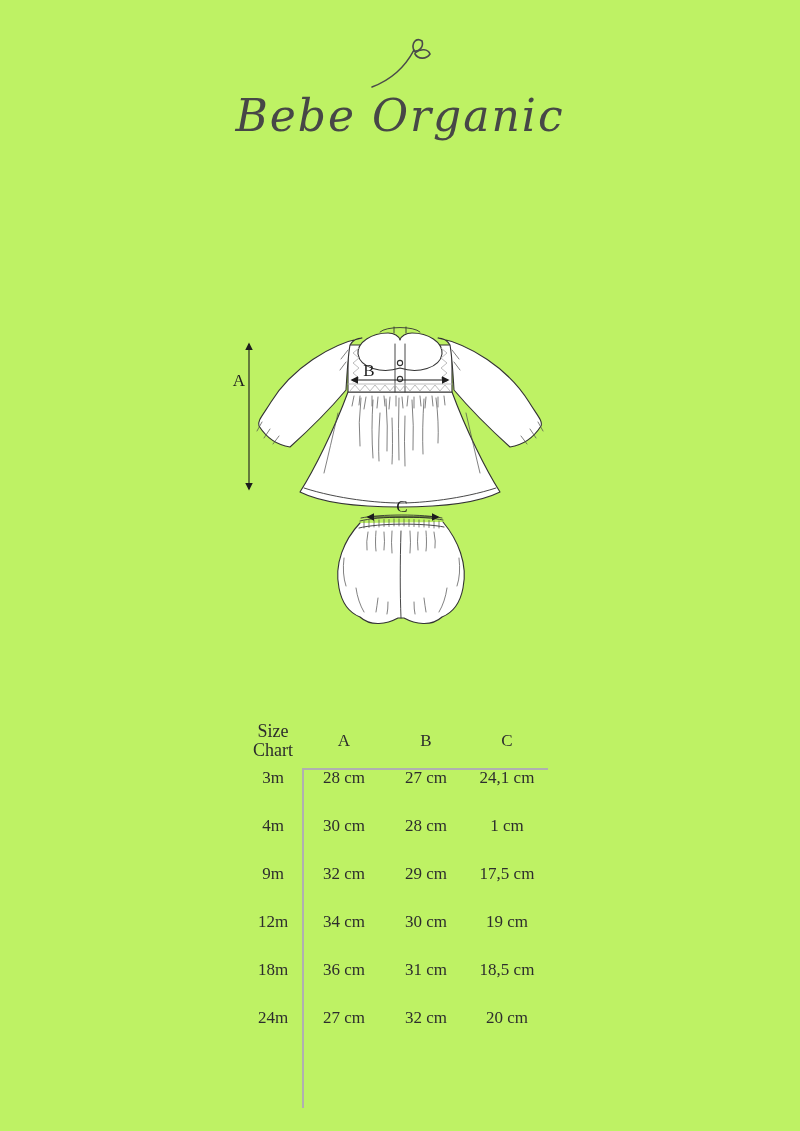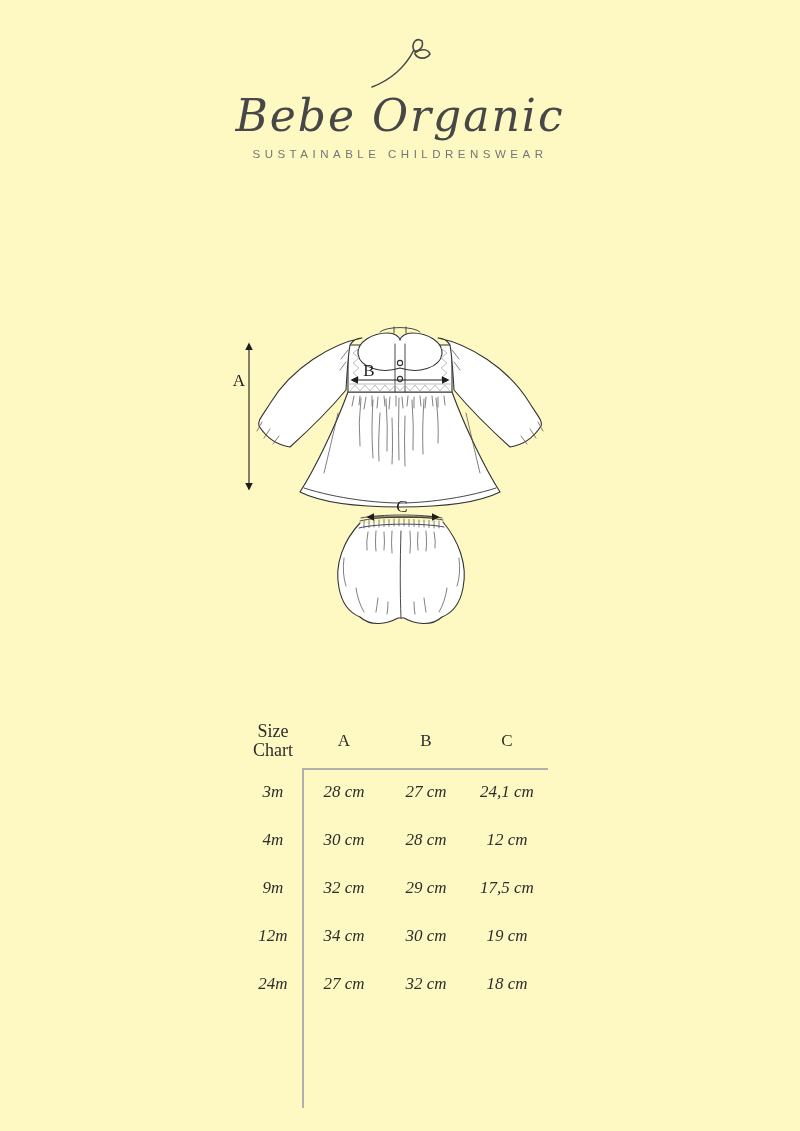--- a/index.html
+++ b/index.html
@@ -1,51 +1,50 @@
 <!DOCTYPE html>
 <html><head>
 <meta charset="utf-8">
 <style>
   html,body{margin:0;padding:0;background:#fff;}
-  .page{position:relative;width:800px;height:1131px;background:#fef9c3;overflow:hidden;
+  .page{position:relative;width:800px;height:1131px;background:#bef264;overflow:hidden;
         font-family:"Liberation Serif",serif;}
   
   .brand-icon{position:absolute;left:368px;top:36px;}
   .brand-name{position:absolute;left:0;top:90px;width:800px;text-align:center;
     font-family:"DejaVu Serif",serif;font-style:italic;font-weight:400;
     font-size:44px;letter-spacing:2px;color:#474747;}
   .brand-tagline{position:absolute;left:0;top:148px;width:800px;text-align:center;
     font-family:"Liberation Sans",sans-serif;font-size:11.5px;letter-spacing:4.5px;
     color:#757575;}
   
   .sketch{position:absolute;left:228px;top:318px;}
   
   .chart{position:absolute;left:244px;top:714px;width:304px;color:#2d2d2d;font-size:17px;}
   .hdr{display:flex;height:54px;align-items:center;}
-  .row{display:flex;height:48px;align-items:center;font-style:italic;}
+  .row{display:flex;height:48px;align-items:flex-start;}
   .cell-size{width:58px;text-align:center;}
   .cell-a{width:84px;text-align:center;}
   .cell-b{width:80px;text-align:center;}
   .cell-c{width:82px;text-align:center;}
   .title{font-size:18px;line-height:19px;}
   .hline{position:absolute;left:58px;top:54px;width:246px;height:1.5px;background:#b0b0b0;}
   .vline{position:absolute;left:58px;top:54px;width:1.5px;height:340px;background:#b0b0b0;}
 </style>
 </head>
 <body>
 
 <div class="page">
 
   <svg class="brand-icon" width="64" height="54" viewBox="0 0 64 54" fill="none" stroke="#4a4a4a" stroke-width="1.6" stroke-linecap="round">
     <path d="M4,51 C20,45 36,33 46,14"></path>
     <path d="M46,15 C43,7 48,1 54,5 C56,11 51,16 46,15 Z"></path>
     <path d="M47,17 C53,12 60,13 62,18 C58,24 50,23 47,18 Z"></path>
   </svg>
   <div class="brand-name">Bebe Organic</div>
-  <div class="brand-tagline">SUSTAINABLE CHILDRENSWEAR</div>
 
   <svg class="sketch" width="348" height="318" viewBox="0 0 348 318">
     <defs>
       <marker id="ah" viewBox="0 0 10 10" refX="8" refY="5" markerWidth="7" markerHeight="7" orient="auto-start-reverse">
         <path d="M0,0 L10,5 L0,10 z" fill="#1d1d1d"></path>
       </marker>
     </defs>
 
     <g fill="none" stroke="#333" stroke-width="1.1" stroke-linejoin="round" stroke-linecap="round">
 
@@ -123,34 +122,40 @@
     <div class="row">
       <div class="cell-size">3m</div>
       <div class="cell-a">28 cm</div>
       <div class="cell-b">27 cm</div>
       <div class="cell-c">24,1 cm</div>
     </div>
     <div class="row">
       <div class="cell-size">4m</div>
       <div class="cell-a">30 cm</div>
       <div class="cell-b">28 cm</div>
-      <div class="cell-c">12 cm</div>
+      <div class="cell-c">1 cm</div>
     </div>
     <div class="row">
       <div class="cell-size">9m</div>
       <div class="cell-a">32 cm</div>
       <div class="cell-b">29 cm</div>
       <div class="cell-c">17,5 cm</div>
     </div>
     <div class="row">
       <div class="cell-size">12m</div>
       <div class="cell-a">34 cm</div>
       <div class="cell-b">30 cm</div>
       <div class="cell-c">19 cm</div>
     </div>
     <div class="row">
+      <div class="cell-size">18m</div>
+      <div class="cell-a">36 cm</div>
+      <div class="cell-b">31 cm</div>
+      <div class="cell-c">18,5 cm</div>
+    </div>
+    <div class="row">
       <div class="cell-size">24m</div>
       <div class="cell-a">27 cm</div>
       <div class="cell-b">32 cm</div>
-      <div class="cell-c">18 cm</div>
+      <div class="cell-c">20 cm</div>
     </div>
   </section>
 </div>
 
 </body></html>

